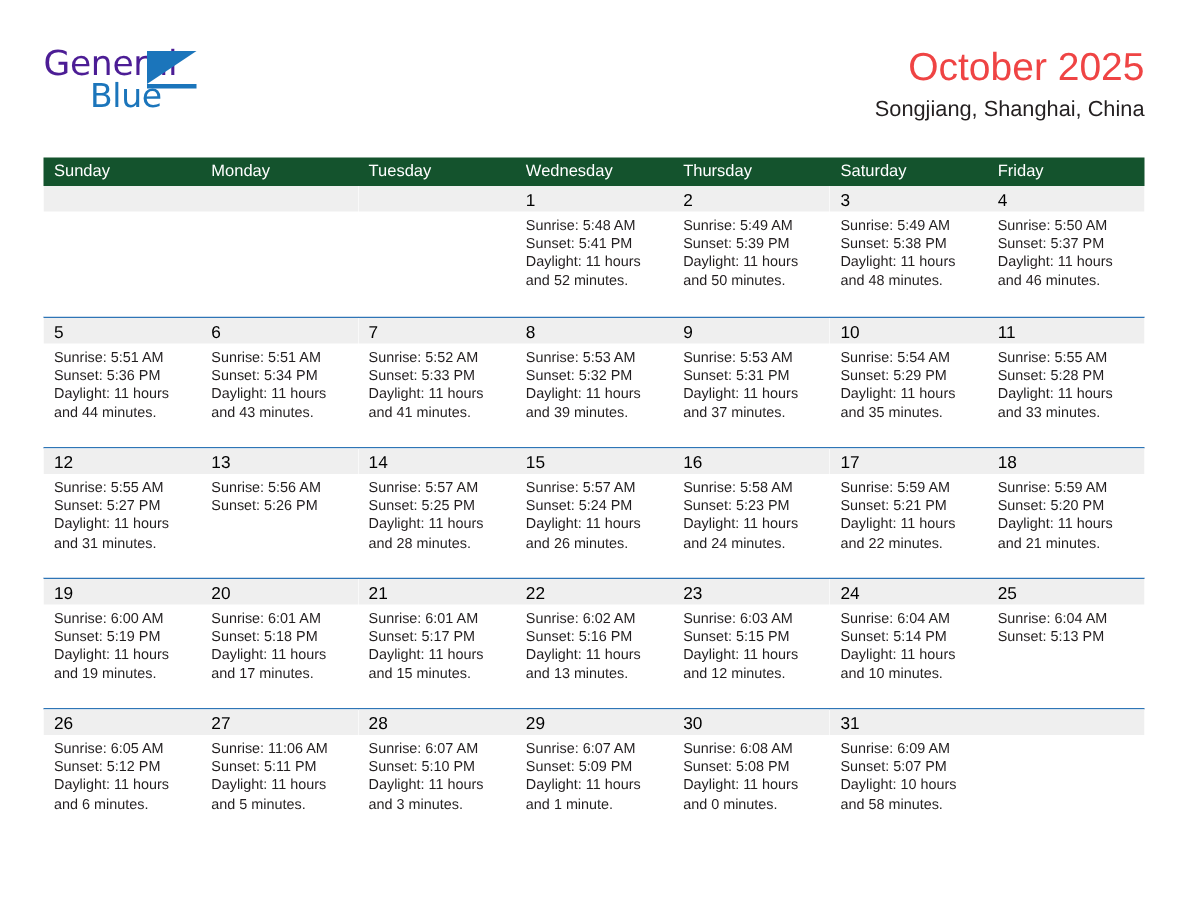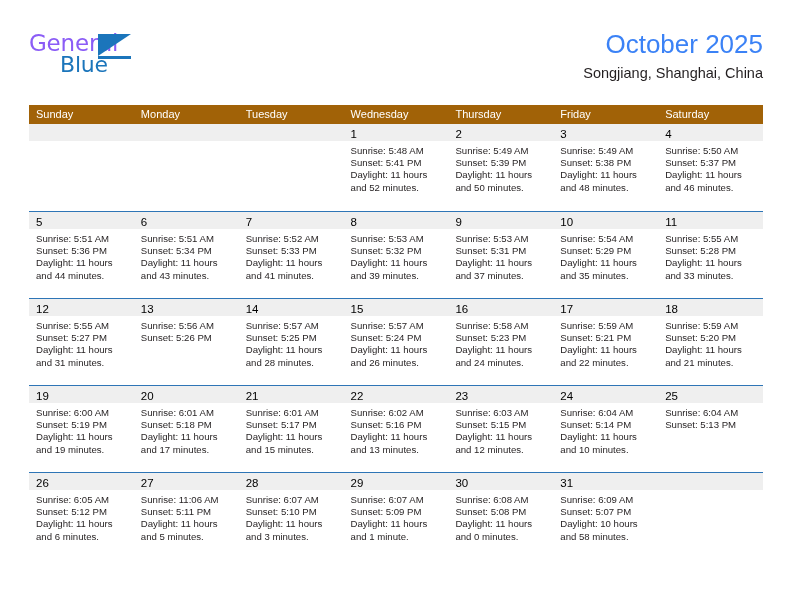--- a/index.html
+++ b/index.html
@@ -37,21 +37,21 @@
     top: 2px;
     width: 220px;
     height: 62px;
   }
   .logo-general {
     position: absolute;
     left: 0;
     top: 0;
     font-size: 23px;
     letter-spacing: -0.2px;
-    color: #8b5cf6;
+    color: #4c1d95;
     font-family: "DejaVu Sans", sans-serif;
   }
   .logo-blue {
     position: absolute;
     left: 31px;
     top: 22px;
     font-size: 22px;
     letter-spacing: -0.2px;
     color: #1b75bb;
     font-family: "DejaVu Sans", sans-serif;
@@ -76,21 +76,21 @@
   }
 
   .title-wrap {
     position: absolute;
     right: 0;
     top: 0;
     text-align: right;
   }
   .cal-title {
     font-size: 26px;
-    color: #3b82f6;
+    color: #ef4444;
     line-height: 32px;
     white-space: nowrap;
   }
   .cal-subtitle {
     font-size: 14.5px;
     color: #231f20;
     line-height: 20px;
     margin-top: 3px;
     white-space: nowrap;
     text-align: center;
@@ -99,21 +99,21 @@
   
   .calendar {
     position: absolute;
     left: 29px;
     top: 105px;
     width: 734px;
   }
 
   .cal-head {
     display: flex;
-    background: #a16207;
+    background: #14532d;
     height: 19px;
   }
   .cal-head .hcell {
     flex: 1 1 0;
     color: #ffffff;
     font-size: 11px;
     line-height: 19px;
     padding-left: 7px;
     box-sizing: border-box;
     white-space: nowrap;
@@ -185,22 +185,22 @@
 
   </div>
 
   <div class="calendar">
     <div class="cal-head">
       <div class="hcell">Sunday</div>
       <div class="hcell">Monday</div>
       <div class="hcell">Tuesday</div>
       <div class="hcell">Wednesday</div>
       <div class="hcell">Thursday</div>
+      <div class="hcell">Saturday</div>
       <div class="hcell">Friday</div>
-      <div class="hcell">Saturday</div>
     </div>
 
     <div id="weeks-container">
         <div class="week">
           <div class="daycell empty">
             <div class="numband"><span class="num"></span></div>
           </div>
           <div class="daycell empty">
             <div class="numband"><span class="num"></span></div>
           </div>

